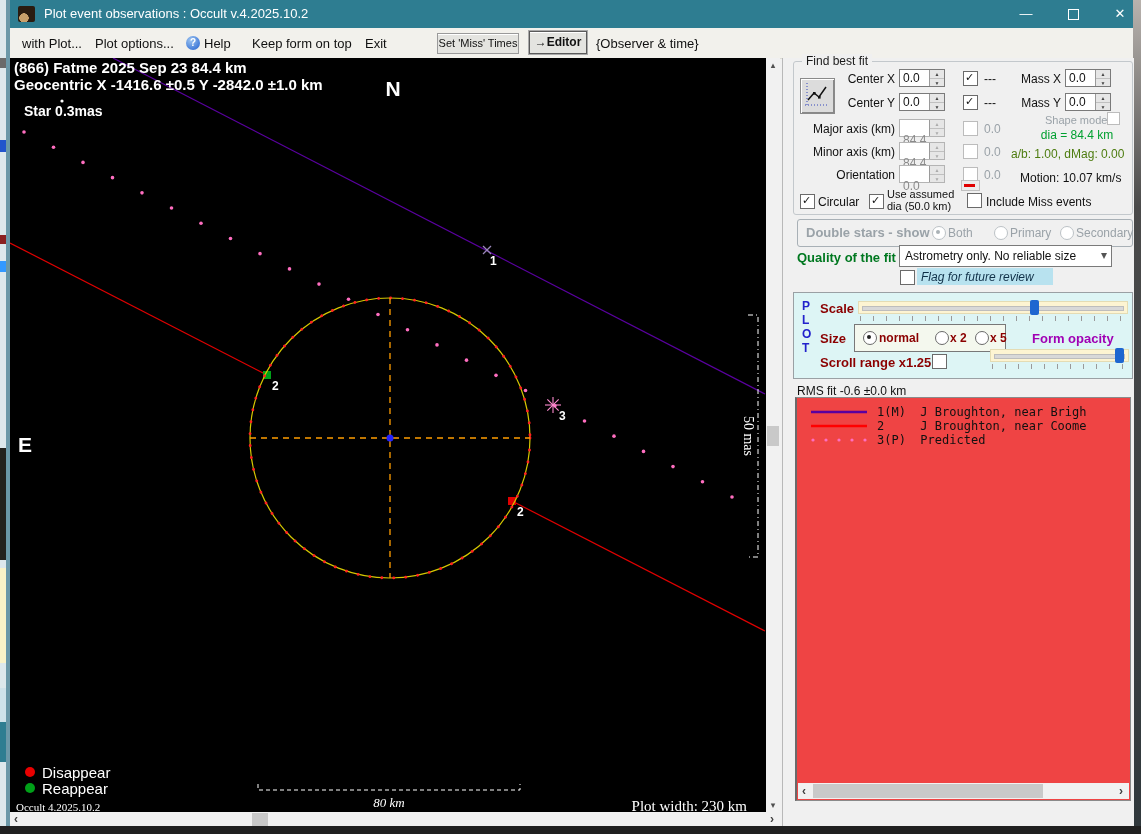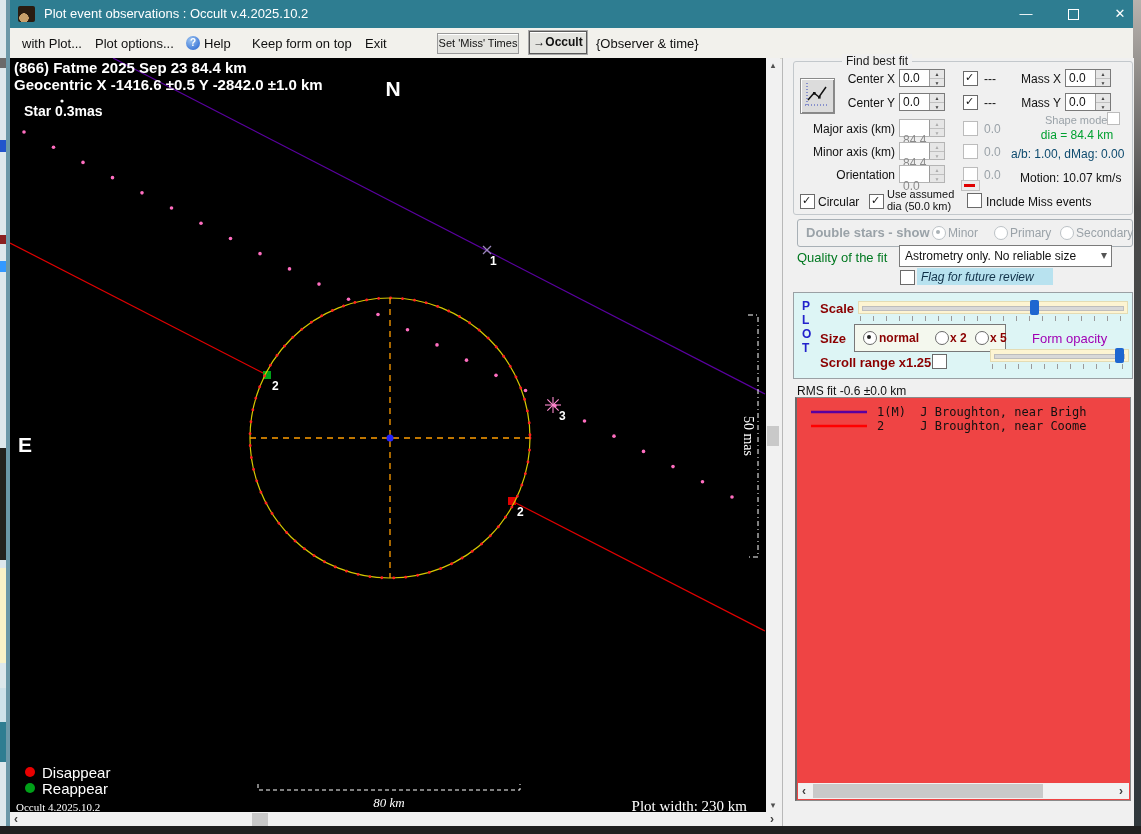--- a/index.html
+++ b/index.html
@@ -46,29 +46,29 @@
   .sb-arrow{position:absolute;color:#505050;font-size:9px;width:14px;text-align:center;}
   .hscroll{position:absolute;left:10px;top:812px;width:770px;height:15px;background:#f1f1f1;}
   .hthumb{position:absolute;top:1px;height:13px;background:#c9c9c9;}
   .h-arrow{position:absolute;top:0;color:#404040;font-size:12px;font-weight:bold;line-height:15px;}
   .bottomstrip{position:absolute;left:0;top:827px;width:1141px;height:7px;background:#0b1b1b;border-top:2px solid #2e7d91;box-sizing:border-box;}
   .bottomstrip .seg{position:absolute;left:57px;top:0;width:74px;height:5px;background:#bdbdbd;}
 
   
   .panel{position:absolute;left:782px;top:58px;width:351px;height:769px;background:#f0f0f0;border-left:1px solid #b8b8b8;}
   .grp{position:absolute;border:1px solid #c3c8cc;border-radius:3px;}
-  .grp > .leg{position:absolute;top:-8px;left:8px;background:#f0f0f0;padding:0 4px;font-size:12px;color:#1a1a1a;margin-left:40px;}
+  .grp > .leg{position:absolute;top:-8px;left:8px;background:#f0f0f0;padding:0 4px;font-size:12px;color:#1a1a1a;}
   .lbl{position:absolute;font-size:12px;color:#111;white-space:nowrap;}
   .lbl.r{text-align:right;}
   .lbl.grey{color:#9aa2a8;}
   .lbl.green{color:#00a030;}
-  .lbl.blue{color:#0c4a6e;}
-  .lbl.qual{color:#007820;font-weight:normal;font-size:13px;}
+  .lbl.blue{color:#4d7c0f;}
+  .lbl.qual{color:#007820;font-weight:bold;font-size:13px;}
   .lbl.maroon{color:#8b0000;font-weight:bold;font-size:13px;}
-  .lbl.purple{color:#a000b4;font-weight:normal;font-size:13px;}
+  .lbl.purple{color:#a000b4;font-weight:bold;font-size:13px;}
   .lbl.plotletter{color:#2222cc;font-weight:bold;font-size:12px;}
   .spin{position:absolute;height:18px;background:#fff;border:1px solid #7a7a7a;display:flex;box-sizing:border-box;}
   .spin .v{flex:1;font-size:12px;color:#111;padding:1px 0 0 3px;}
   .spin .btns{width:14px;border-left:1px solid #9a9a9a;display:flex;flex-direction:column;background:#e6e6e6;}
   .spin .btns i{flex:1;font-style:normal;font-size:5px;color:#444;text-align:center;line-height:8px;}
   .spin .btns i:first-child{border-bottom:1px solid #c0c0c0;}
   .spin.dis{border-color:#b4b4b4;}
   .spin.dis .v{color:#8a8a8a;margin-top:12px;}
   .spin.dis .btns i{color:#ababab;}
   .cb{position:absolute;width:13px;height:13px;background:#fff;border:1px solid #6a6a6a;box-sizing:content-box;}
@@ -128,21 +128,21 @@
   </div>
 
   <div class="menubar">
     <span class="mitem" style="left:12px">with Plot...</span>
     <span class="mitem" style="left:85px">Plot options...</span>
     <span class="helpicon" style="left:176px"></span>
     <span class="mitem" style="left:194px">Help</span>
     <span class="mitem" style="left:242px">Keep form on top</span>
     <span class="mitem" style="left:355px">Exit</span>
     <div class="mbtn" style="left:427px;top:5px;width:80px;height:19px;line-height:19px">Set 'Miss' Times</div>
-    <div class="mbtn editor" style="left:519px;top:3px;width:56px;height:21px;line-height:21px">→Occult</div>
+    <div class="mbtn editor" style="left:519px;top:3px;width:56px;height:21px;line-height:21px">→Editor</div>
     <span class="mitem" style="left:586px">{Observer &amp; time}</span>
   </div>
 
   <div class="plot">
     <svg id="plot-svg" width="756" height="754" viewBox="0 0 756 754">
       <g id="plot-gen">
           <line x1="103" y1="0" x2="755" y2="336" stroke="#5a00a0" stroke-width="1.2"></line>
           <line x1="473" y1="188" x2="481" y2="196" stroke="#9a86b8" stroke-width="1.2"></line>
           <line x1="473" y1="196" x2="481" y2="188" stroke="#9a86b8" stroke-width="1.2"></line>
           <text x="480" y="207" fill="#fff" font-size="12" font-weight="bold">1</text>
@@ -318,21 +318,21 @@
     <div class="lbl" style="left:35px;top:137px">Circular</div>
     <span class="cb checked" style="left:86px;top:136px"></span>
     <div class="lbl" style="left:104px;top:130px;font-size:11px">Use assumed</div>
     <div class="lbl" style="left:104px;top:142px;font-size:11px">dia (50.0 km)</div>
     <span class="cb" style="left:184px;top:135px"></span>
     <div class="lbl" style="left:203px;top:137px">Include Miss events</div>
 
     <div class="grp" style="left:14px;top:161px;width:334px;height:26px;border-color:#a8b0b6">
       <div class="lbl grey" style="left:8px;top:5px;font-weight:bold;font-size:13px">Double stars - show</div>
       <span class="rad dis sel" style="left:134px;top:6px"></span>
-      <div class="lbl grey" style="left:150px;top:6px">Minor</div>
+      <div class="lbl grey" style="left:150px;top:6px">Both</div>
       <span class="rad dis" style="left:196px;top:6px"></span>
       <div class="lbl grey" style="left:212px;top:6px">Primary</div>
       <span class="rad dis" style="left:262px;top:6px"></span>
       <div class="lbl grey" style="left:278px;top:6px">Secondary</div>
     </div>
 
     <div class="lbl qual" style="left:14px;top:192px">Quality of the fit</div>
     <div class="select" style="left:116px;top:187px;width:213px;height:22px">
       <span>Astrometry only. No reliable size</span>
     </div>
@@ -377,20 +377,30 @@
               <line x1="4" y1="5" x2="60" y2="5" stroke="#5a00a0" stroke-width="2.5"></line>
             </svg>
             <span class="obs-text">1(M)  J Broughton, near Brigh</span>
           </div>
           <div class="obs-row">
             <svg width="70" height="10" class="obs-swatch">
               <line x1="4" y1="5" x2="60" y2="5" stroke="#ff0000" stroke-width="2.5"></line>
             </svg>
             <span class="obs-text">2     J Broughton, near Coome</span>
           </div>
+          <div class="obs-row">
+            <svg width="70" height="10" class="obs-swatch">
+              <circle cx="6" cy="5" r="1.6" fill="#ff6ec0"></circle>
+              <circle cx="19" cy="5" r="1.6" fill="#ff6ec0"></circle>
+              <circle cx="32" cy="5" r="1.6" fill="#ff6ec0"></circle>
+              <circle cx="45" cy="5" r="1.6" fill="#ff6ec0"></circle>
+              <circle cx="58" cy="5" r="1.6" fill="#ff6ec0"></circle>
+            </svg>
+            <span class="obs-text">3(P)  Predicted</span>
+          </div>
         </div>
       <div class="list-hscroll">
         <div class="h-arrow" style="left:4px;line-height:16px">‹</div>
         <div class="hthumb" style="left:15px;width:230px;height:14px"></div>
         <div class="h-arrow" style="right:6px;line-height:16px">›</div>
       </div>
     </div>
   </div>
 </div>
 

